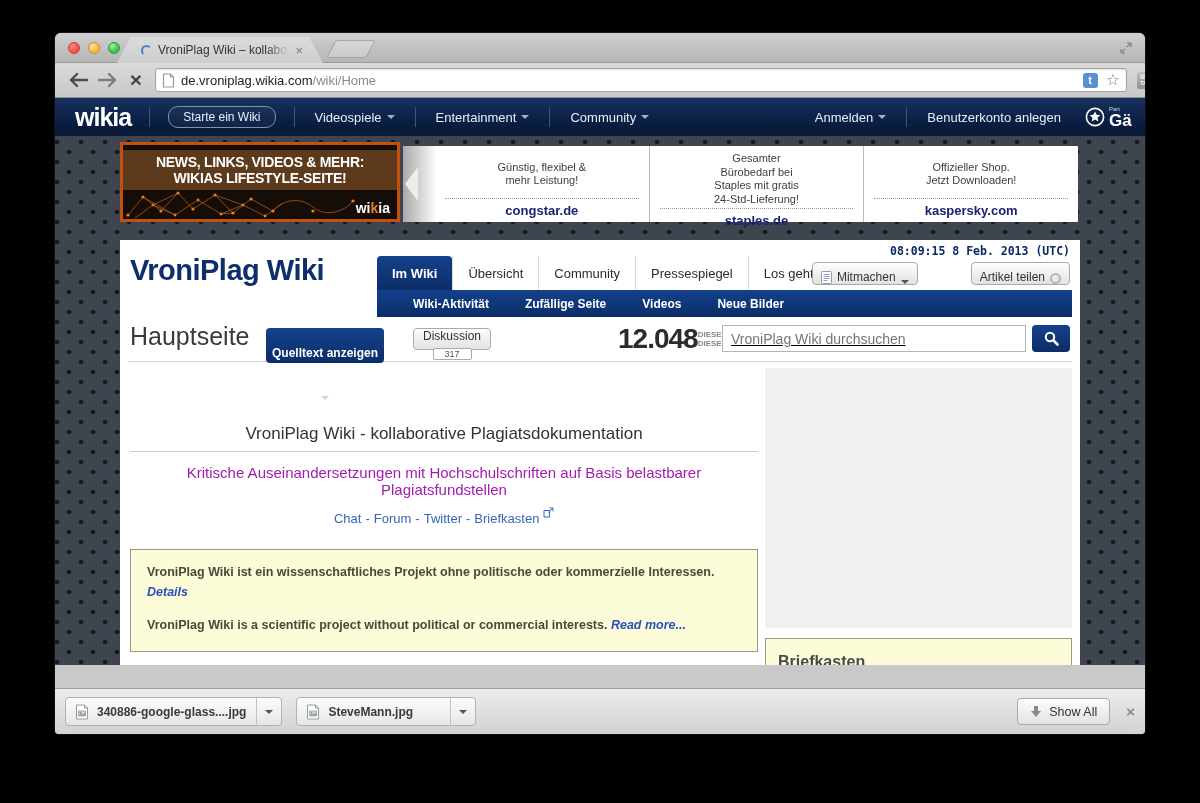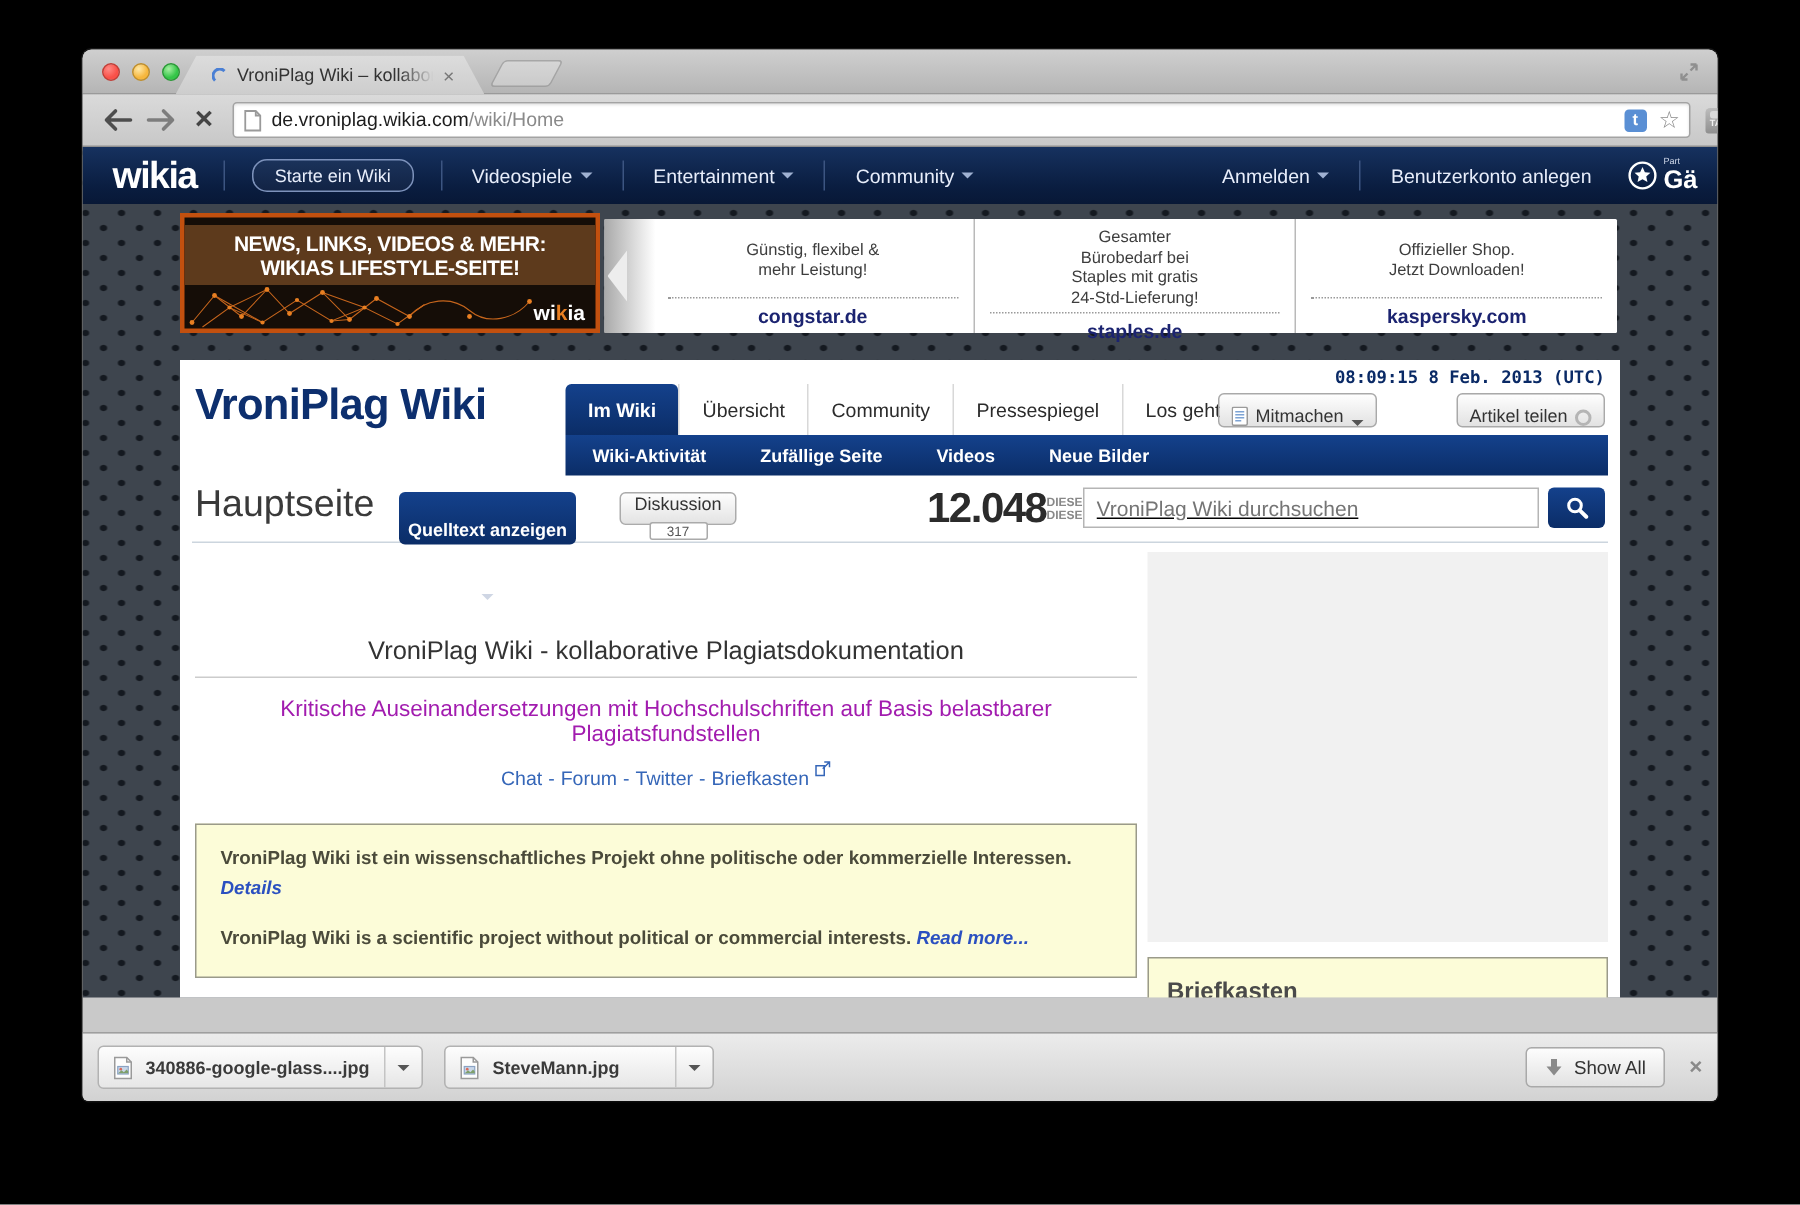--- a/index.html
+++ b/index.html
@@ -114,21 +114,21 @@
   .wtab { font-size:13px; color:#2b2b2b; padding:0 15px; display:flex; align-items:center; border-left:1px solid #d8d8d8; }
   .wtab:first-child { border-left:none; }
   .wtab.active { background:linear-gradient(#14418c,#0b2d67); color:#fff; font-weight:bold;
     border-radius:4px 4px 0 0; border-left:none; }
   .hdr-btns { position:absolute; right:10px; top:22px; display:flex; gap:6px; }
   .gbtn { height:23px; background:linear-gradient(#fefefe,#e2e2e2); border:1px solid #a9a9a9;
     border-radius:4px; display:flex; align-items:flex-end; gap:5px; padding:0 8px; font-size:12px; color:#333;margin-left:47px; }
   .circle-ic { width:11px; height:11px; border:2px solid #b5b5b5; border-radius:50%; }
 
   .subnav { position:absolute; left:257px; right:8px; top:50px; height:27px;
-    background:linear-gradient(#14418c,#0b2d67); display:flex; align-items:center; gap:36px; padding-left:18px; }
+    background:linear-gradient(#14418c,#0b2d67); display:flex; align-items:center; gap:36px; padding-left:36px; }
   .subnav span { color:#fff; font-size:12px; font-weight:bold; }
 
   .pagehead { position:absolute; left:8px; right:8px; top:77px; height:45px; border-bottom:1px solid #ccd5de; }
   .page-title { position:absolute; left:2px; top:5px; font-size:25px; color:#3a3a3a; }
   .src-btn { position:absolute; left:138px; top:11px; height:35px; display:flex; align-items:center;
     background:linear-gradient(#14418c,#0b2d67); border-radius:4px; padding:0 6px; gap:18px;flex-direction:column; }
   .src-btn span { color:#fff; font-size:12px; font-weight:bold; }
   .src-div { width:1px; height:15px; background:#4466a0; margin:0 2px; }
   .disc-btn { position:absolute; left:285px; top:11px; height:22px; background:linear-gradient(#fdfdfd,#e3e3e3);
     border:1px solid #ababab; border-radius:4px; display:flex; align-items:center; gap:5px; padding:0 9px;flex-direction:column; }

